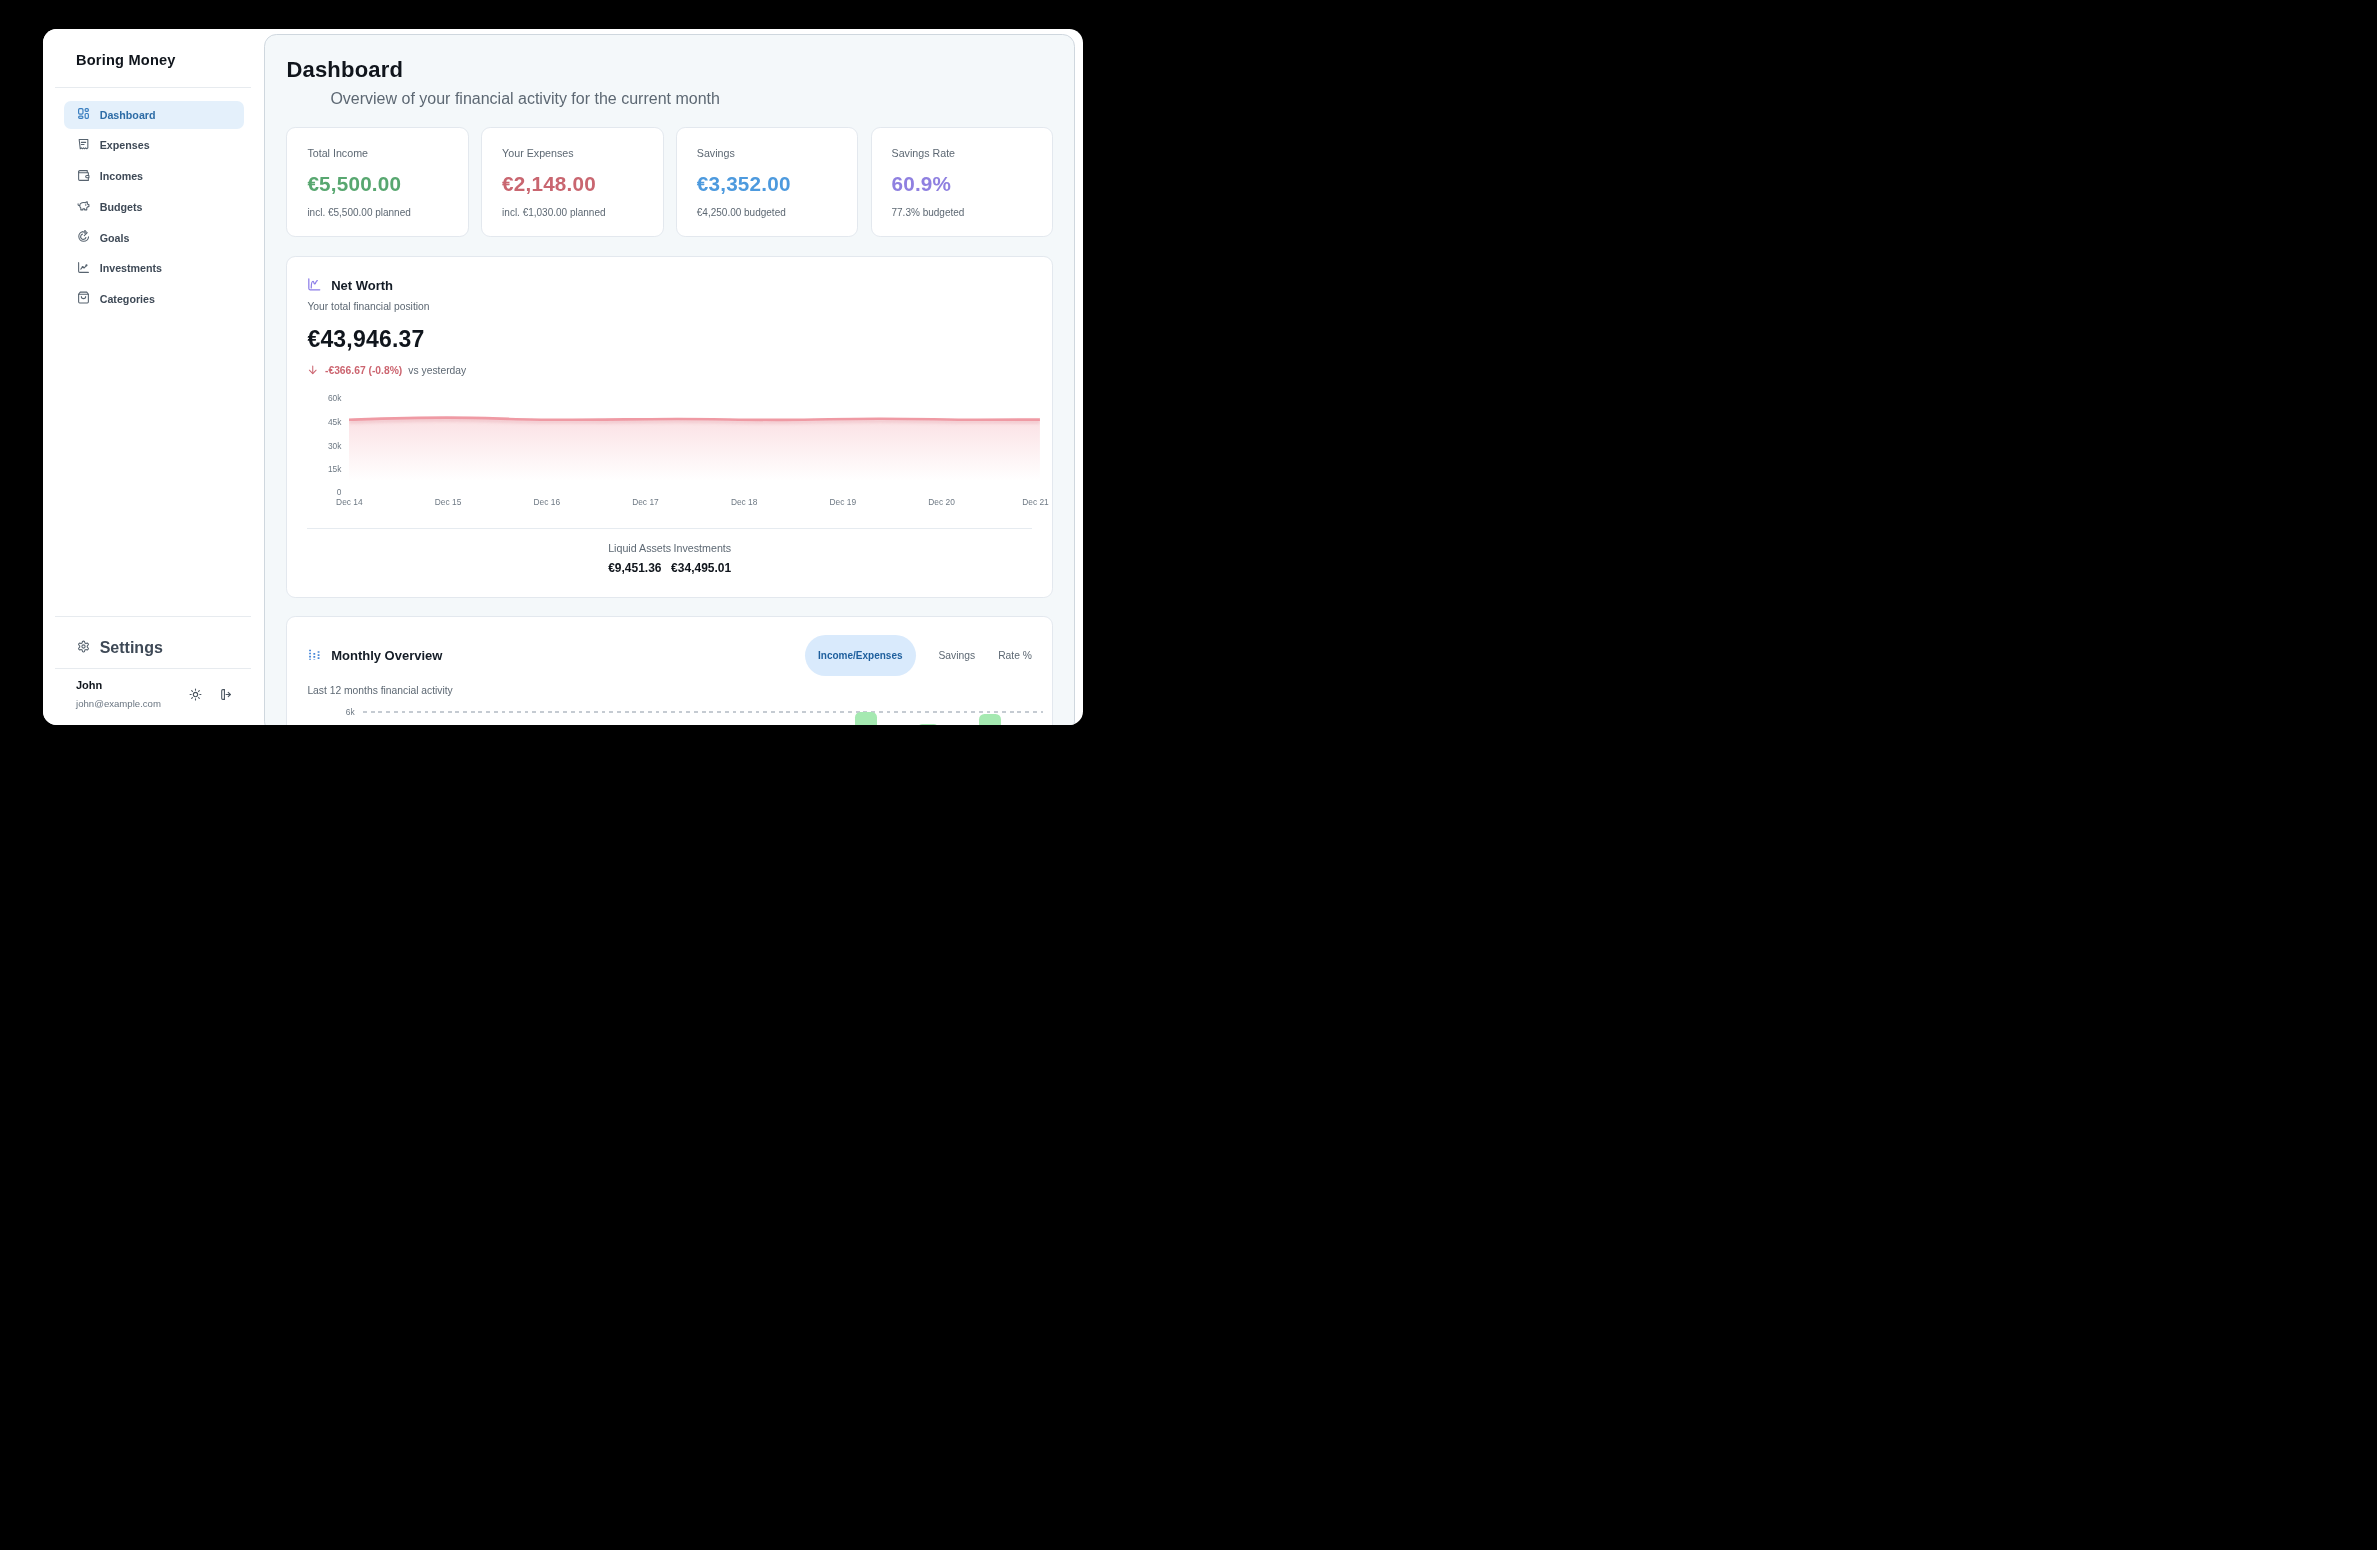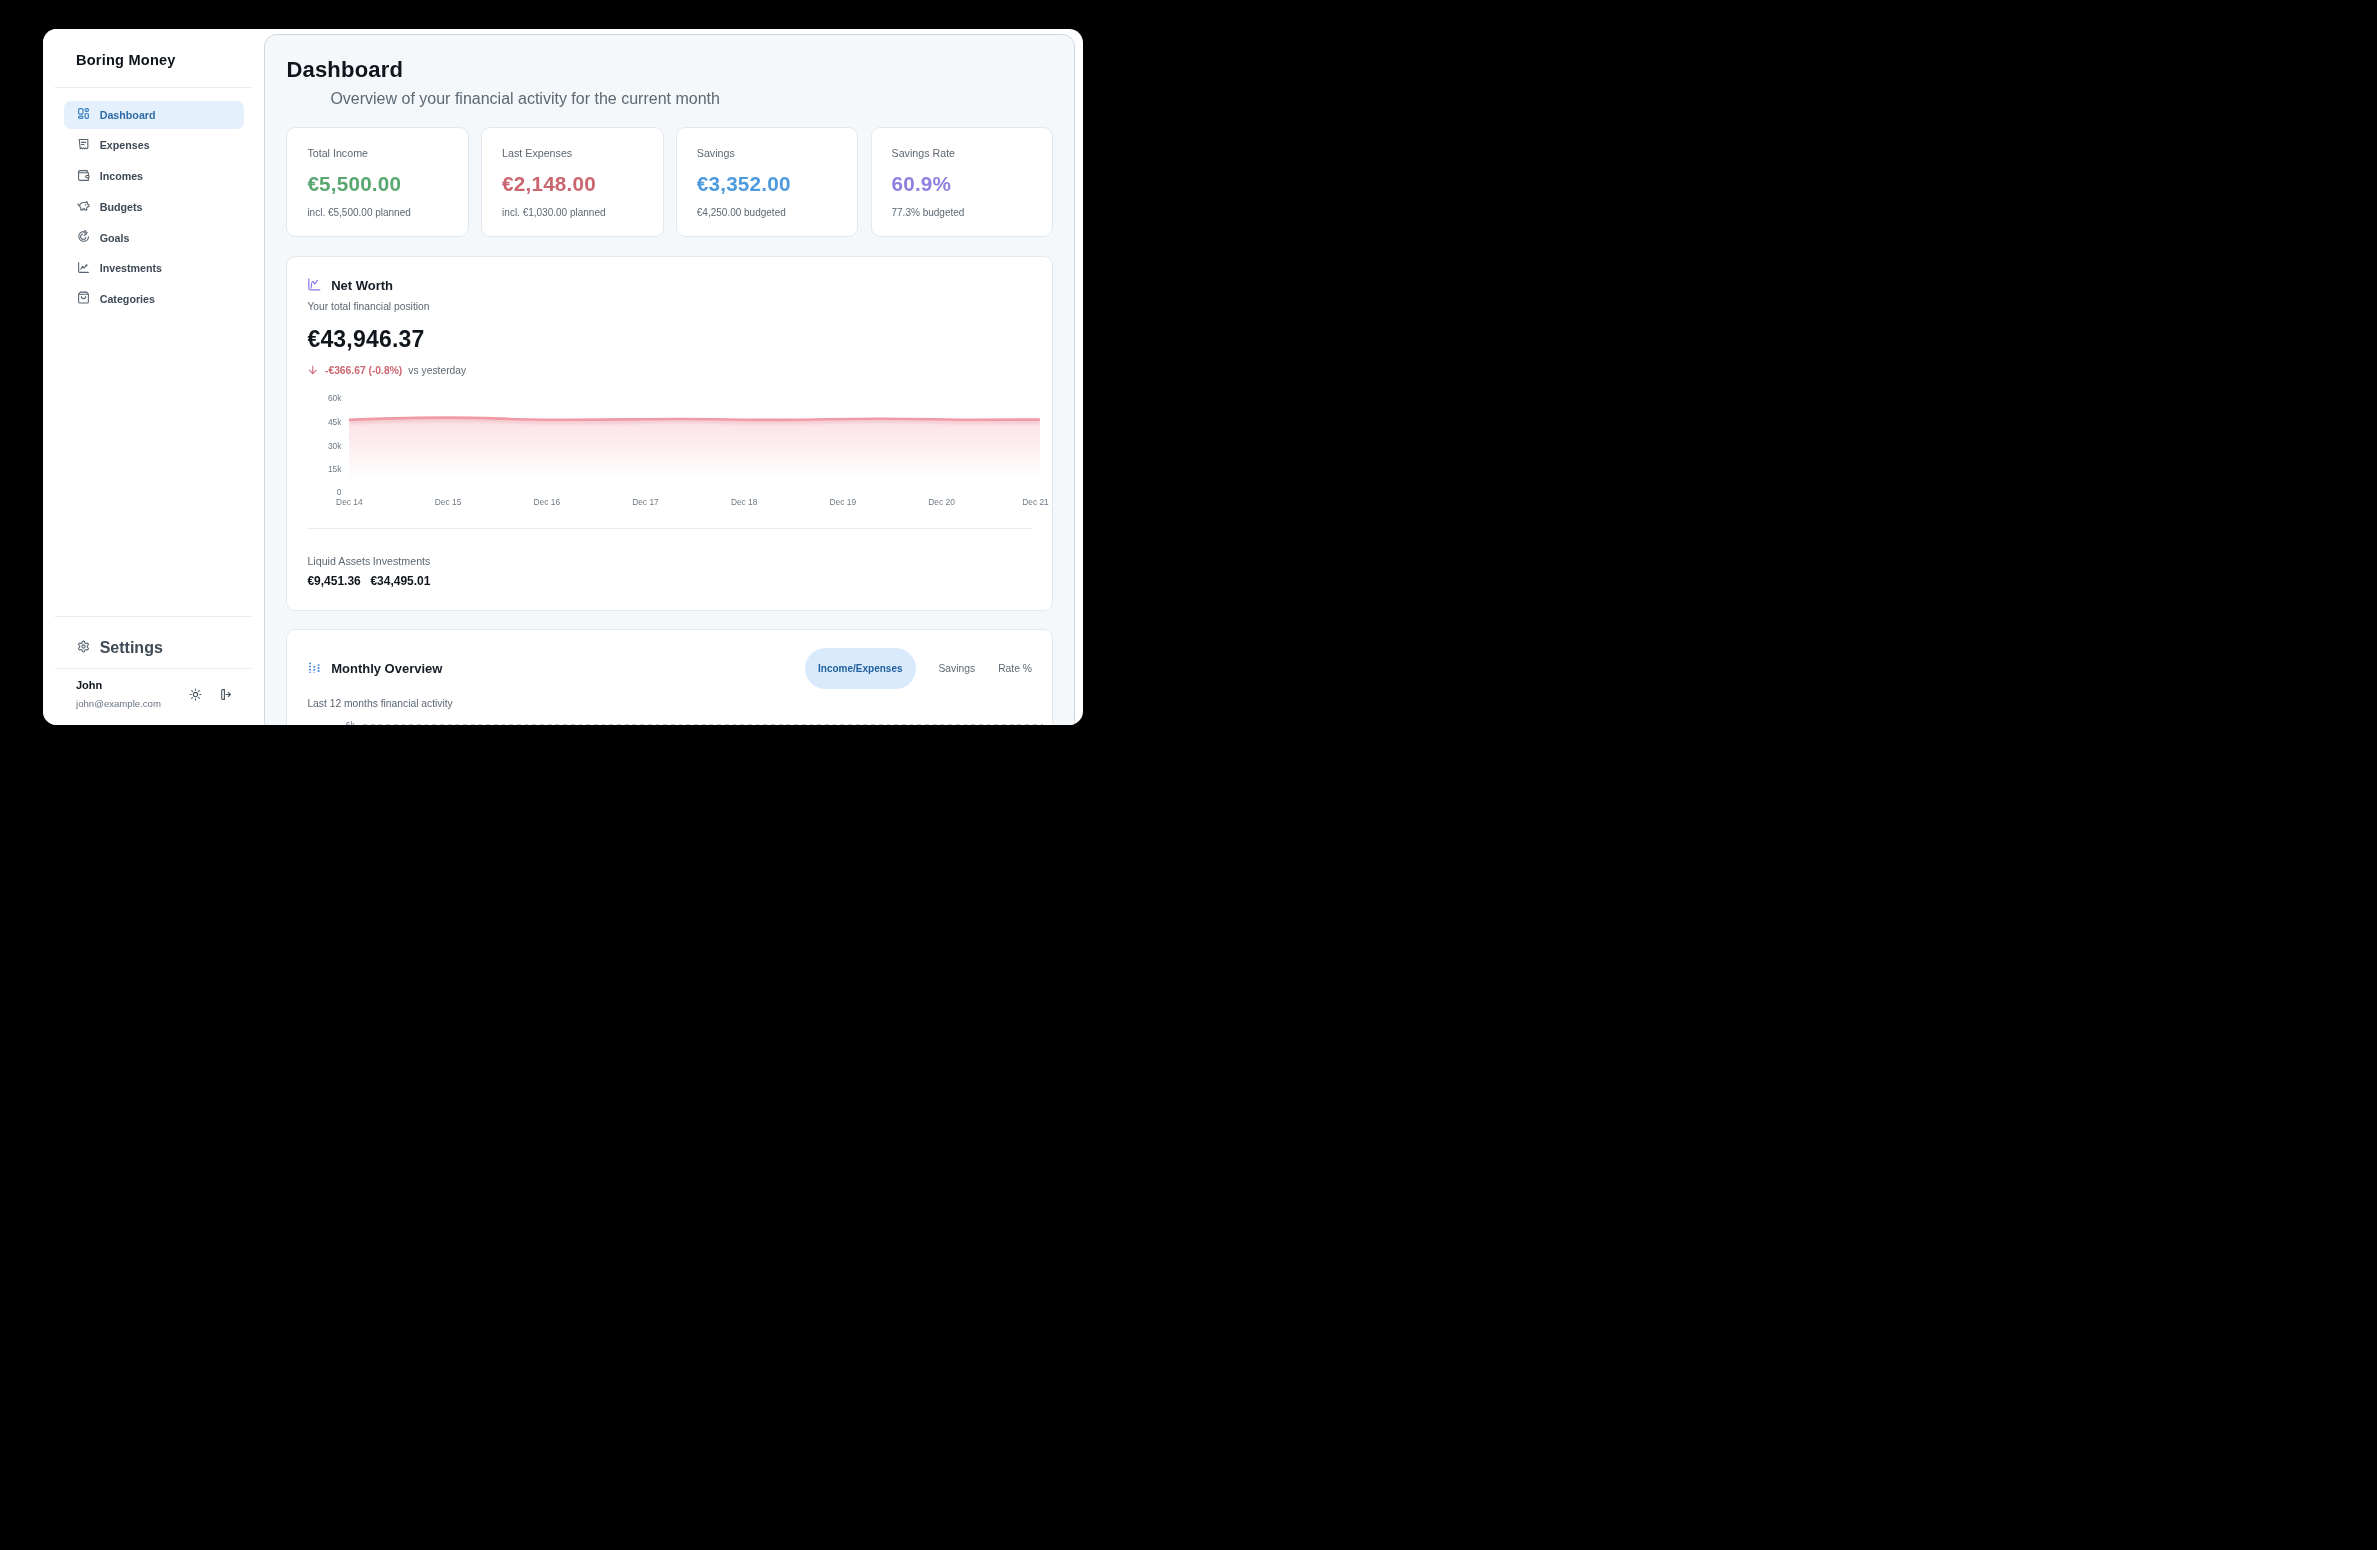--- a/index.html
+++ b/index.html
@@ -49,21 +49,21 @@
   .nw-value { margin-top:13.8px; font-size:23px; font-weight:800; color:#10151c; letter-spacing:0.2px; }
   .nw-change { margin-top:10.7px; display:flex; align-items:center; gap:6.1px; font-size:10.3px; }
   .chg-red { color:#cc6570; font-weight:700; }
   .chg-gray { color:#5d6873; }
   .nw-chart { position:relative; margin-top:9.2px; height:121px; }
   .nw-ylabel { position:absolute; width:34px; text-align:right; font-size:8.4px; color:#6e7984; }
   .nw-plot { position:absolute; left:42px; right:-8.4px; top:12.3px; height:93px; }
   .nw-xrow { position:absolute; left:42px; right:-8.4px; top:110px; height:10.7px; }
   .nw-xlabel { position:absolute; transform:translateX(-50%); font-size:8.4px; color:#6e7984; white-space:nowrap; }
   .nw-line { filter:drop-shadow(0 3px 2px rgba(214,118,133,.30)); }
-  .nw-footer { margin-top:20px; border-top:0.8px solid #e6ebf0; padding-top:26px; display:flex; justify-content:flex-start; }
+  .nw-footer { margin-top:20px; border-top:0.8px solid #e6ebf0; padding-top:13px; display:flex; justify-content:center; }
   .nwf-label { font-size:10.7px; color:#5d6873; }
   .nwf-value { margin-top:7.7px; font-size:12px; font-weight:800; color:#10151c; }
   .nwf-right { text-align:right; }
 
   
   .mo-card { margin-top:18.4px; padding:18.4px 20px 20px; height:169px; }
   .mo-headrow { display:flex; align-items:center; justify-content:space-between; }
   .mo-head { display:flex; align-items:center; gap:9.2px; }
   .mo-title { font-size:13px; font-weight:700; color:#141c26; }
   .mo-tabs { display:flex; align-items:center; gap:23px; }
@@ -189,21 +189,21 @@
     <h1 class="page-title">Dashboard</h1>
     <div class="page-sub">Overview of your financial activity for the current month</div>
 
     <div class="cards">
       <div class="card stat-card">
         <div class="stat-label">Total Income</div>
         <div class="stat-value" style="color: rgb(88, 167, 112);">€5,500.00</div>
         <div class="stat-sub">incl. €5,500.00 planned</div>
       </div>
       <div class="card stat-card">
-        <div class="stat-label">Last Expenses</div>
+        <div class="stat-label">Your Expenses</div>
         <div class="stat-value" style="color: rgb(201, 102, 112);">€2,148.00</div>
         <div class="stat-sub">incl. €1,030.00 planned</div>
       </div>
       <div class="card stat-card">
         <div class="stat-label">Savings</div>
         <div class="stat-value" style="color: rgb(77, 154, 222);">€3,352.00</div>
         <div class="stat-sub">€4,250.00 budgeted</div>
       </div>
       <div class="card stat-card">
         <div class="stat-label">Savings Rate</div>

